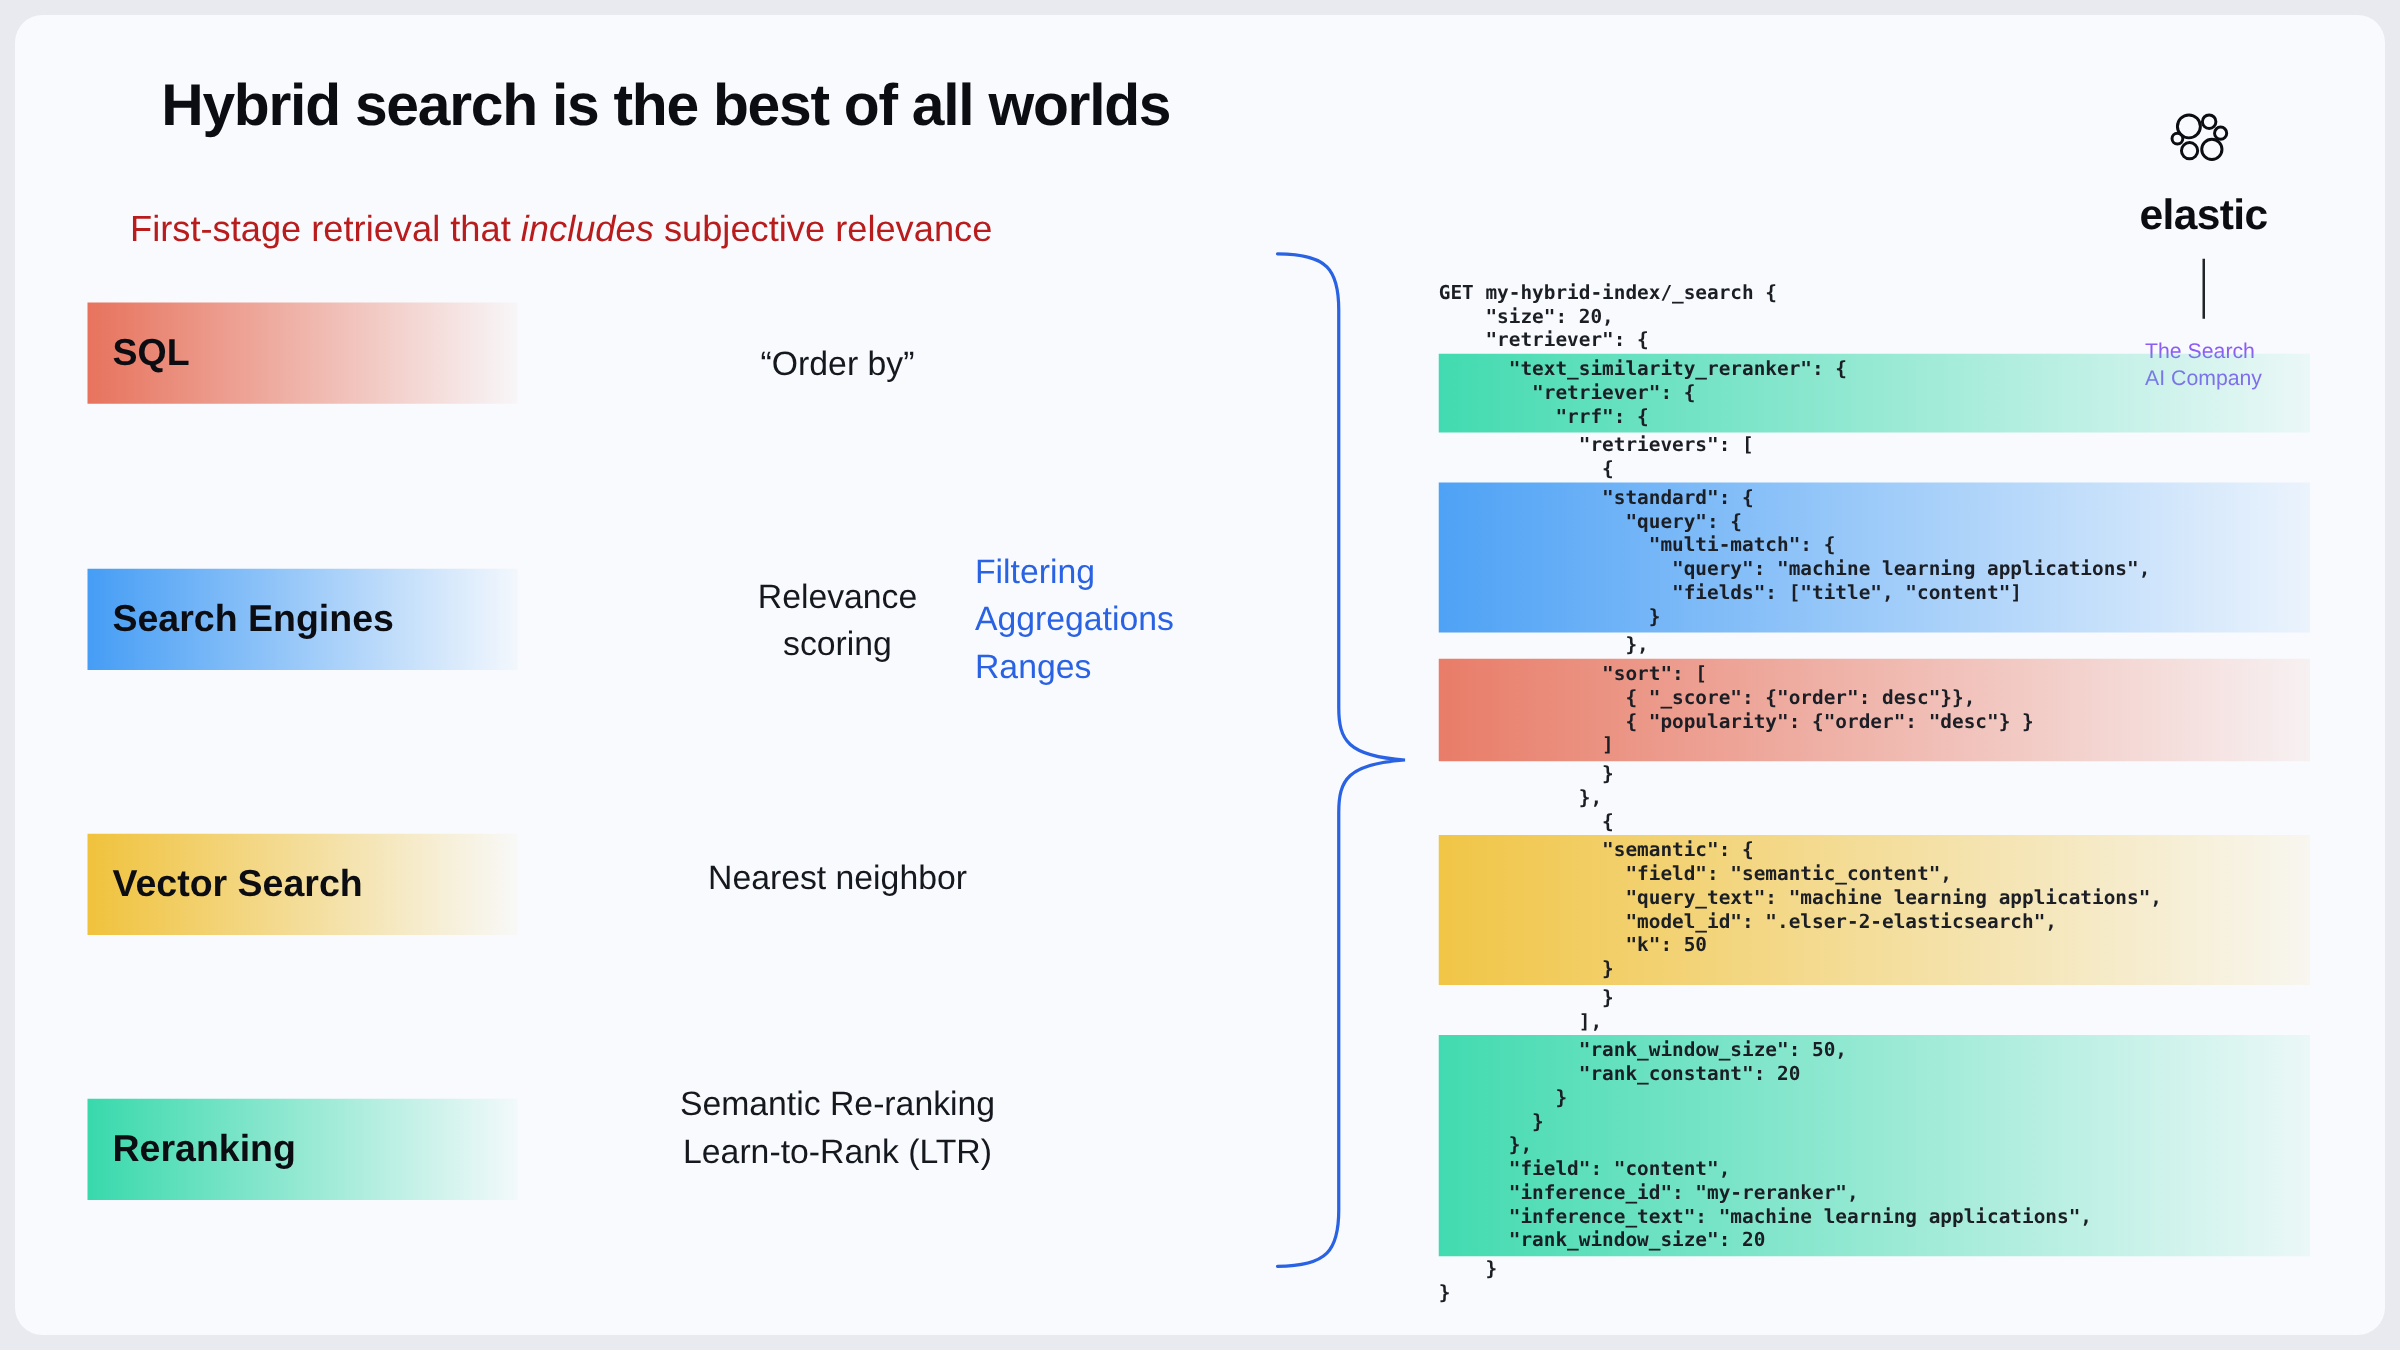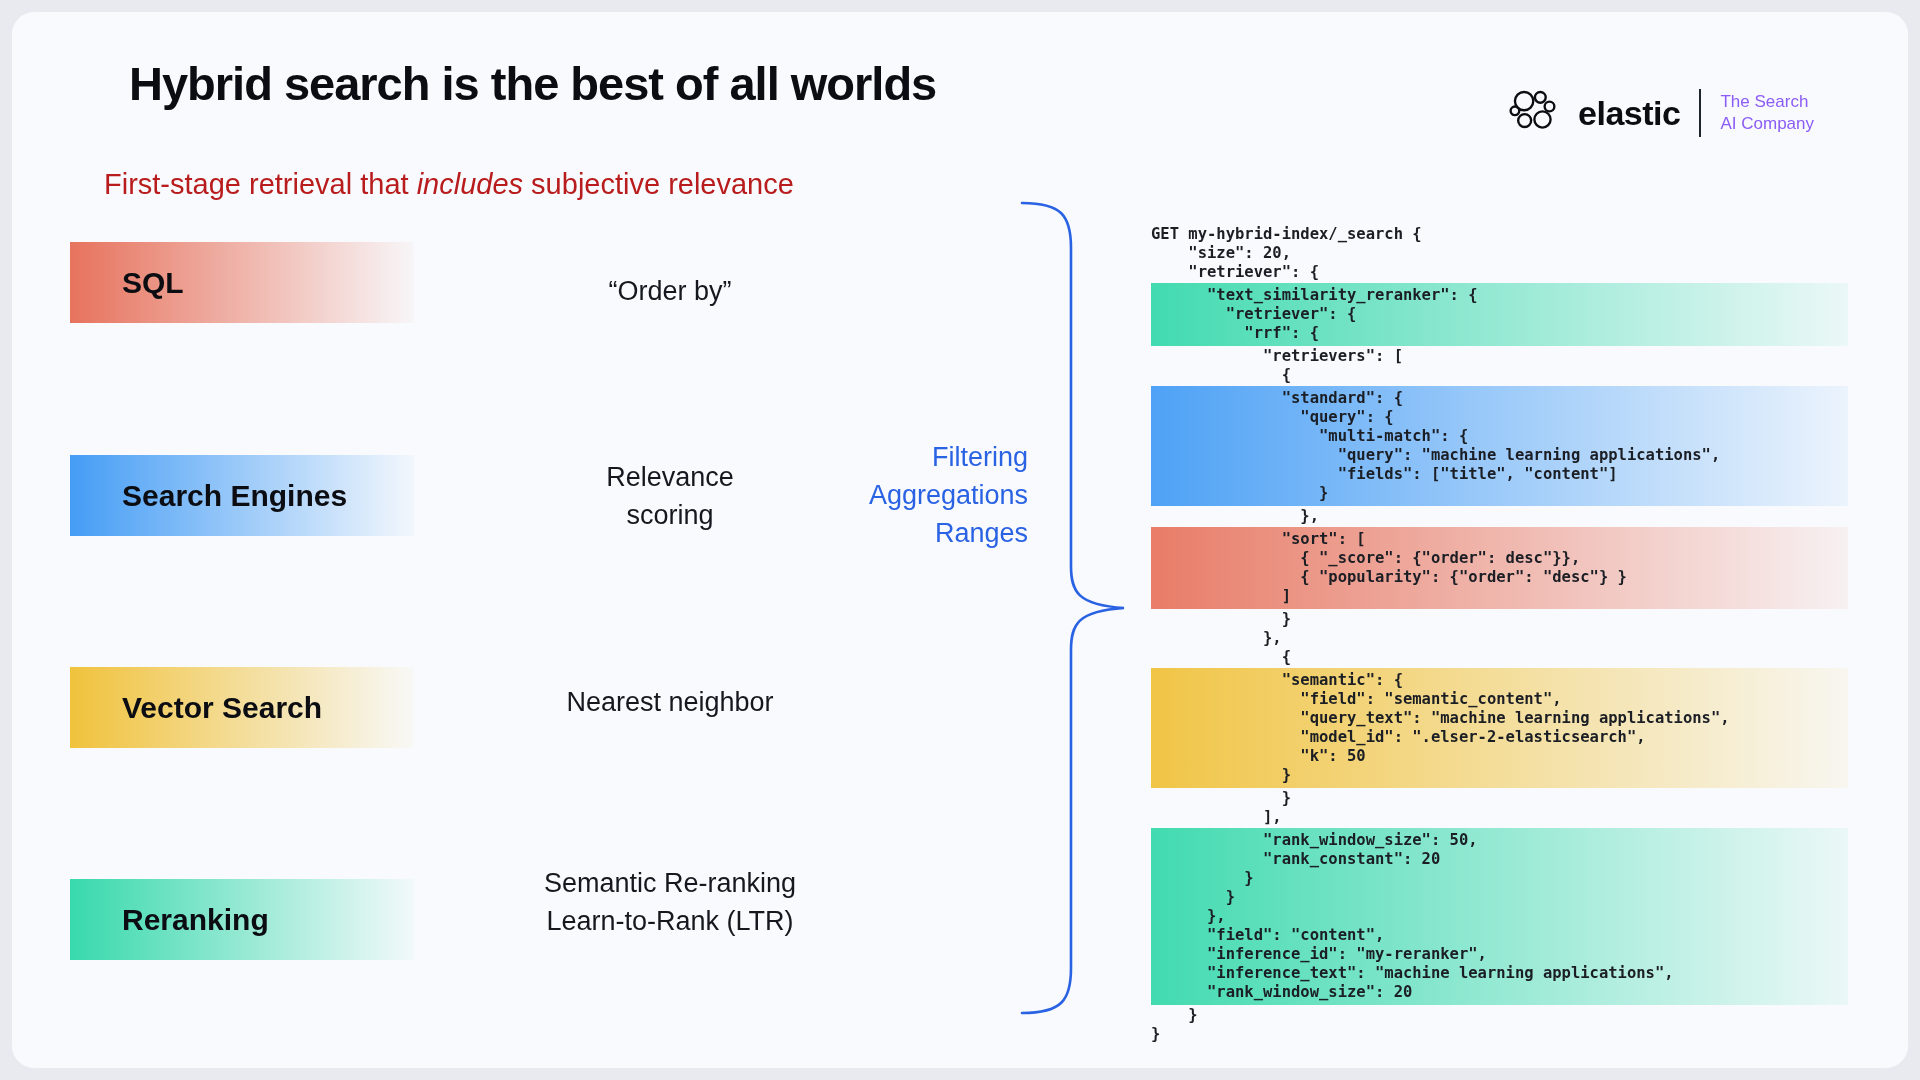--- a/index.html
+++ b/index.html
@@ -19,30 +19,30 @@
     position:absolute; left:104px; top:56px;
     font-size:47px; font-weight:700; letter-spacing:-1px; color:#0b0d12;margin-left:25px;
   }
   .subtitle {
     position:absolute; left:104px; top:132px;
     font-size:29px; color:#b91c1c;margin-top:36px;
   }
   .subtitle .it { font-style:italic; }
 
   
-  .logo { position:absolute; top:88px; right:106px; display:flex; align-items:center; gap:15px; }
+  .logo { position:absolute; top:88px; right:106px; display:flex; align-items:center; gap:15px;flex-direction:column; }
   .logo-mark svg { display:block; }
   .brand { font-size:34px; font-weight:700; letter-spacing:-0.5px; color:#0b0d12; }
   .logo-divider { width:2px; height:48px; background:#20242c; margin:0 4px; }
   .tagline { font-size:17px; line-height:22px; font-weight:400; color:#8b5cf6; }
 
   
   .bar {
     position:absolute; left:70px; width:344px; height:81px;
-    display:flex; align-items:center; padding-left:52px;text-align:center;
+    display:flex; align-items:center; padding-left:20px;text-align:center;
   }
   .bar-label { font-size:30px; font-weight:700; color:#0b0d12; }
   .bar-sql            { top:242px; }
   .bar-search-engines { top:455px; }
   .bar-vector-search  { top:667px; }
   .bar-reranking      { top:879px; }
   .grad-salmon { background:linear-gradient(90deg,#e7735d 0%,  rgba(231,115,93,0.03) 100%); }
   .grad-blue   { background:linear-gradient(90deg,#459df5 0%,  rgba(69,157,245,0.03) 100%); }
   .grad-yellow { background:linear-gradient(90deg,#f0c23c 0%,  rgba(240,194,60,0.03) 100%); }
   .grad-teal   { background:linear-gradient(90deg,#38d9ac 0%,  rgba(56,217,172,0.03) 100%); }
@@ -51,22 +51,22 @@
   .desc {
     position:absolute; left:440px; width:460px;
     text-align:center; font-size:27px; line-height:38px; color:#15181e;
   }
   .desc-sql            { top:272px; }
   .desc-search-engines { top:458px; }
   .desc-vector-search  { top:683px; }
   .desc-reranking      { top:864px; }
 
   .capabilities {
-    position:absolute; left:748px; width:280px; top:438px;
-    text-align:right; font-size:27px; line-height:38px;
+    position:absolute; left:780px; width:280px; top:438px;
+    text-align:left; font-size:27px; line-height:38px;
     color:#2a62e4; font-weight:400;
   }
 
   .brace { position:absolute; left:1018px; top:200px; }
 
   
   .code {
     position:absolute; left:1151px; top:200px; width:697px;
     font-family:"DejaVu Sans Mono", monospace;
     font-weight:700; font-size:15.5px; color:#1b1e24;margin-top:25px;

